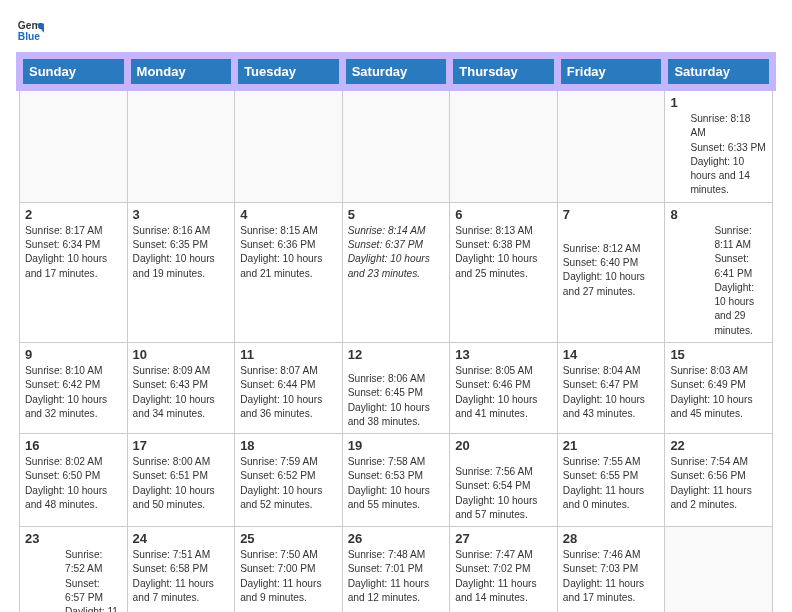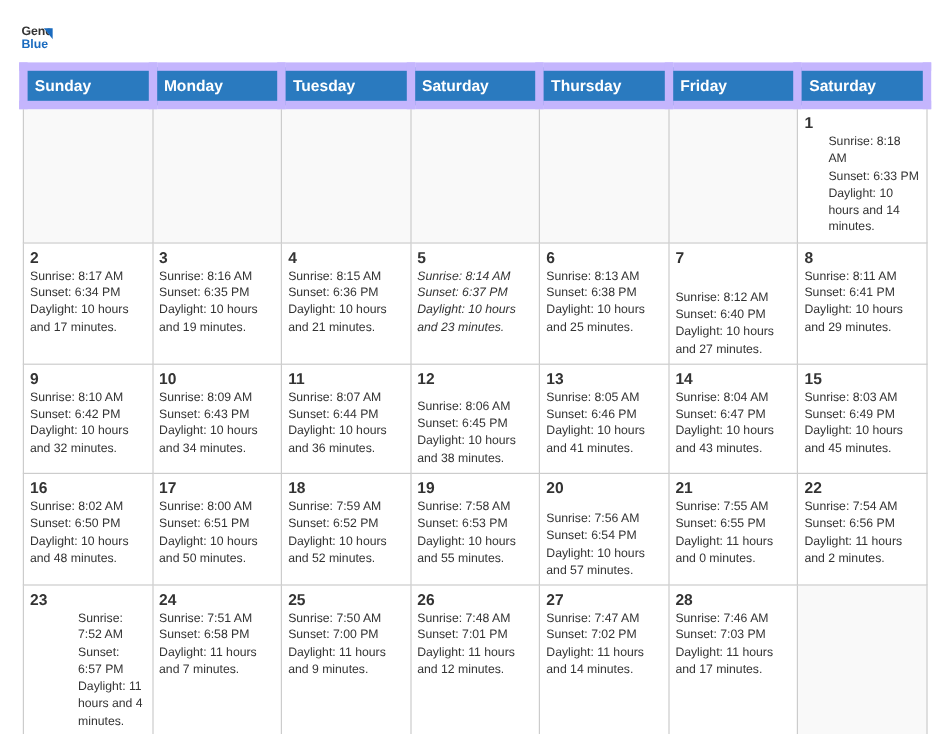--- a/index.html
+++ b/index.html
@@ -153,21 +153,21 @@
 Daylight: 10 hours and 25 minutes.</div>
         </td>
         <td>
           <div class="day-num">7</div>
           <div class="day-info" style="white-space: pre-line; margin-top: 20px;">Sunrise: 8:12 AM
 Sunset: 6:40 PM
 Daylight: 10 hours and 27 minutes.</div>
         </td>
         <td>
           <div class="day-num">8</div>
-          <div class="day-info" style="white-space: pre-line;">Sunrise: 8:11 AM
+          <div class="day-info" style="white-space: pre-line; margin-left: 44px;">Sunrise: 8:11 AM
 Sunset: 6:41 PM
 Daylight: 10 hours and 29 minutes.</div>
         </td>
       </tr>
       <tr>
         <td>
           <div class="day-num">9</div>
           <div class="day-info" style="white-space: pre-line;">Sunrise: 8:10 AM
 Sunset: 6:42 PM
 Daylight: 10 hours and 32 minutes.</div>

